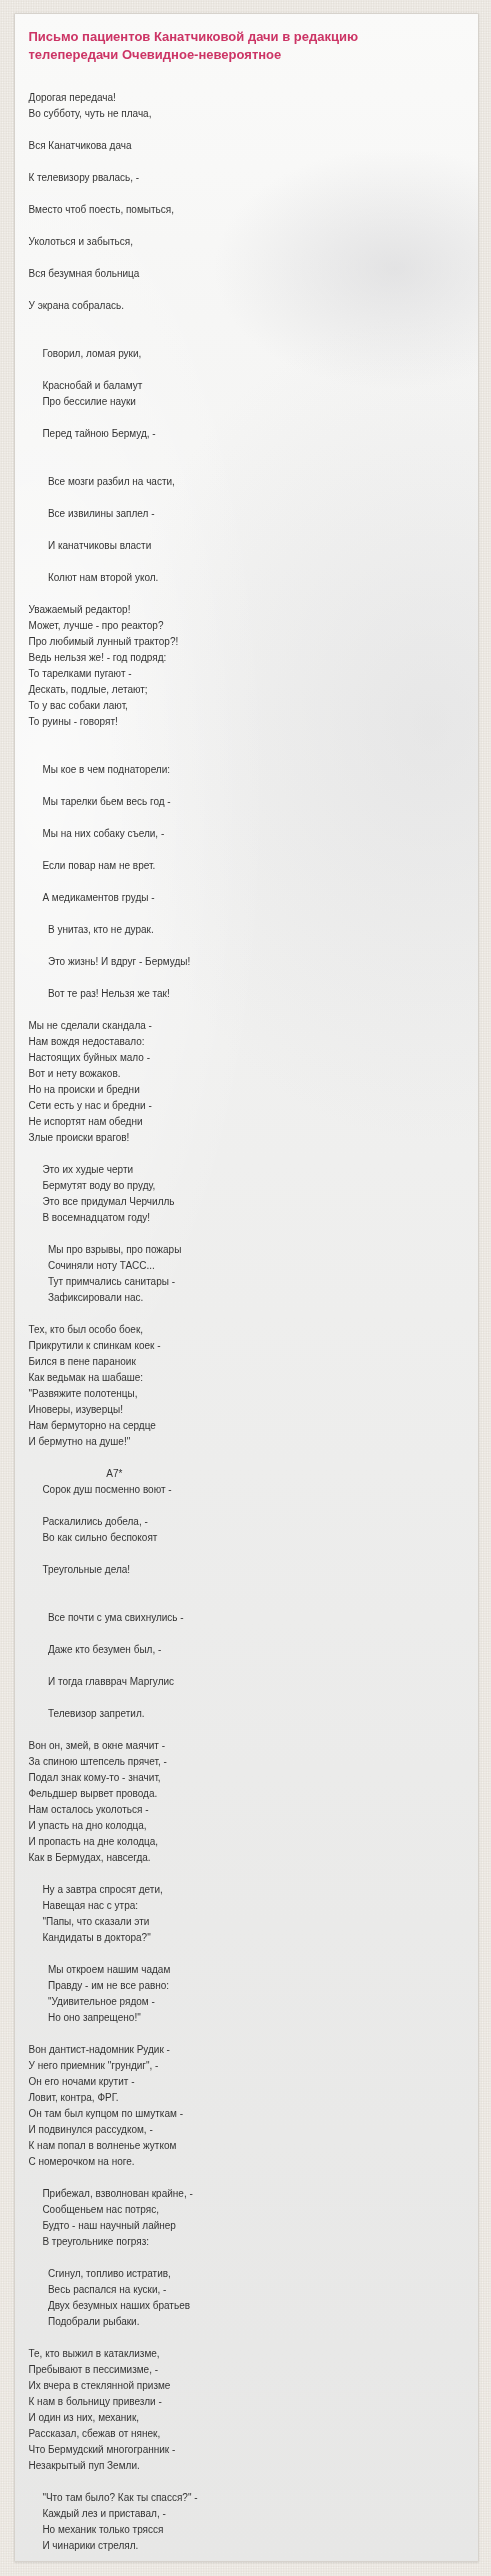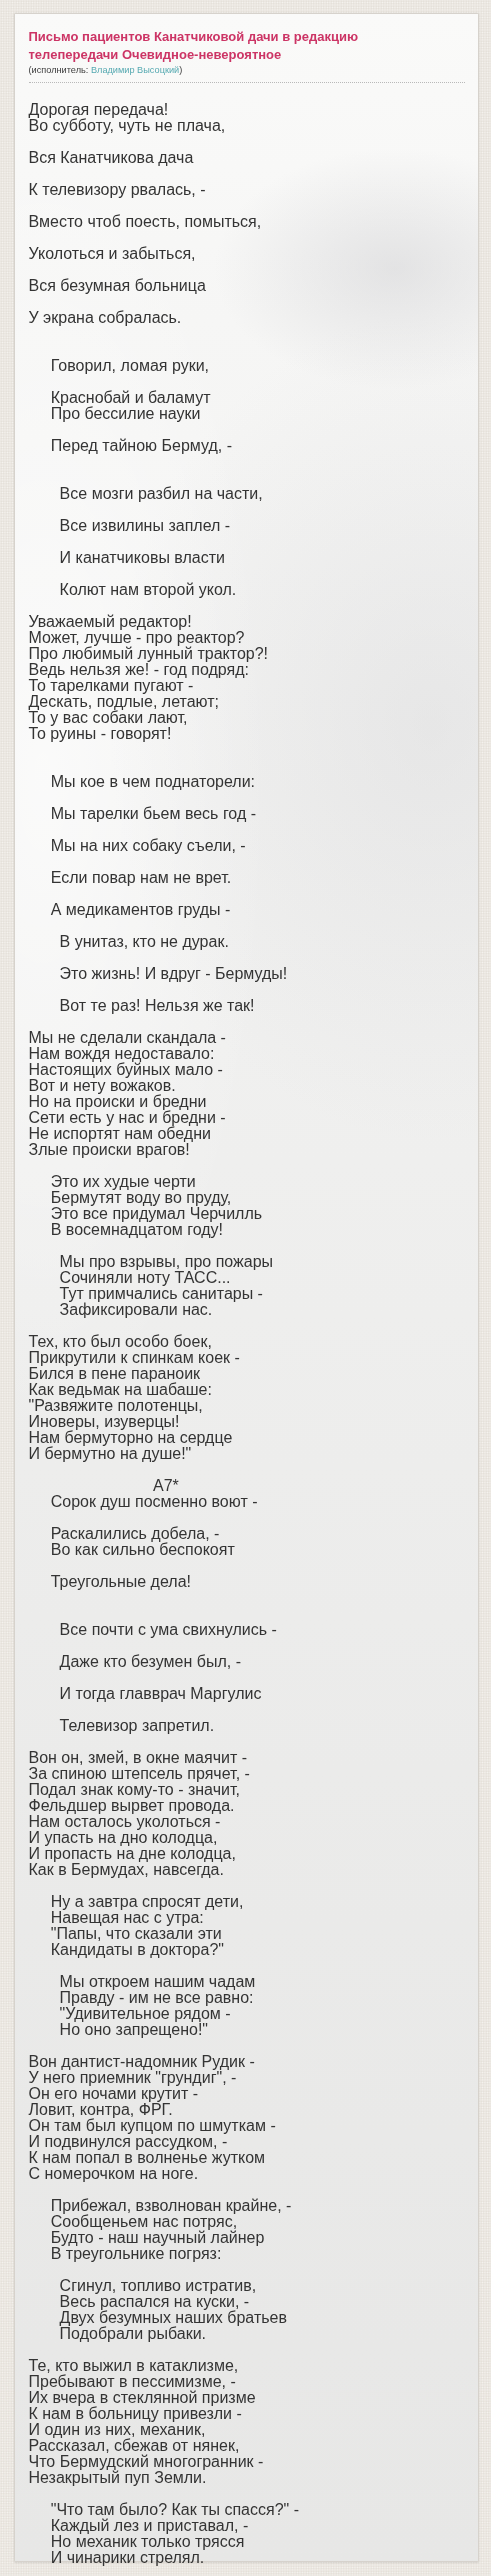--- a/index.html
+++ b/index.html
@@ -50,37 +50,33 @@
     color: #3c3c3c;
     padding-bottom: 5.5px;
     border-bottom: 0.6px dotted #b9b9b9;
   }
   .artist-link {
     color: #55a9b1;
     text-decoration: none;
     cursor: pointer;
   }
   .lyrics {
-    margin-top: 19px;
-    font-size: 16px;
+    margin-top: 26px;
+    font-size: 10px;
     line-height: 16px;
     color: #343434;
     white-space: pre;
   }
 </style>
 </head>
 <body>
 
 <div class="card">
   <h1 class="title">Письмо пациентов Канатчиковой дачи в редакцию
 телепередачи Очевидное-невероятное</h1>
-  <div class="artist-row">
-    <span>(исполнитель:</span>
-    <a class="artist-link">Владимир Высоцкий</a><span>)</span>
-  </div>
   <div class="lyrics">Дорогая передача!
 Во субботу, чуть не плача,
 
 Вся Канатчикова дача
 
 К телевизору рвалась, -
 
 Вместо чтоб поесть, помыться,
 
 Уколоться и забыться,

